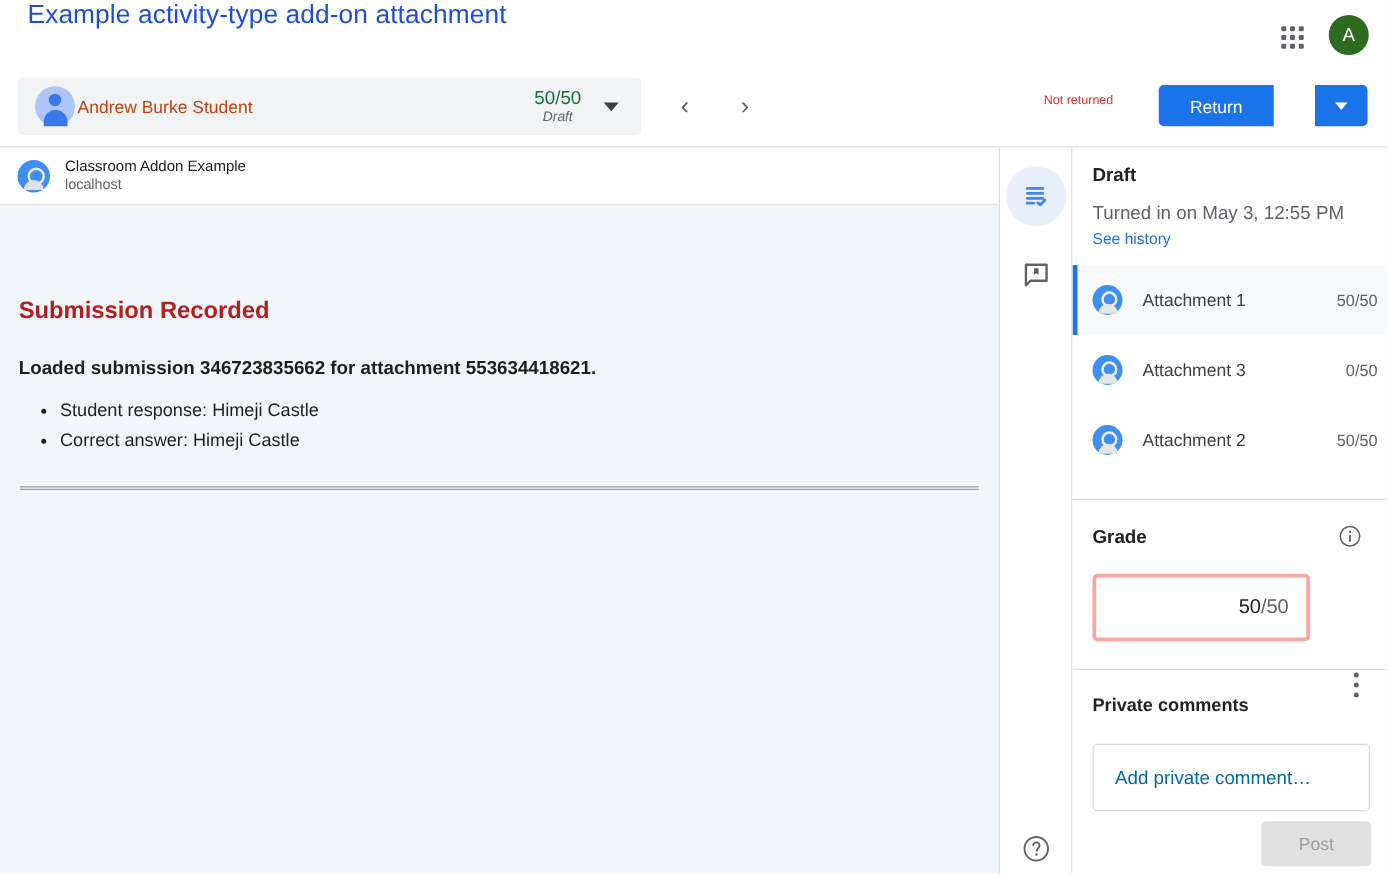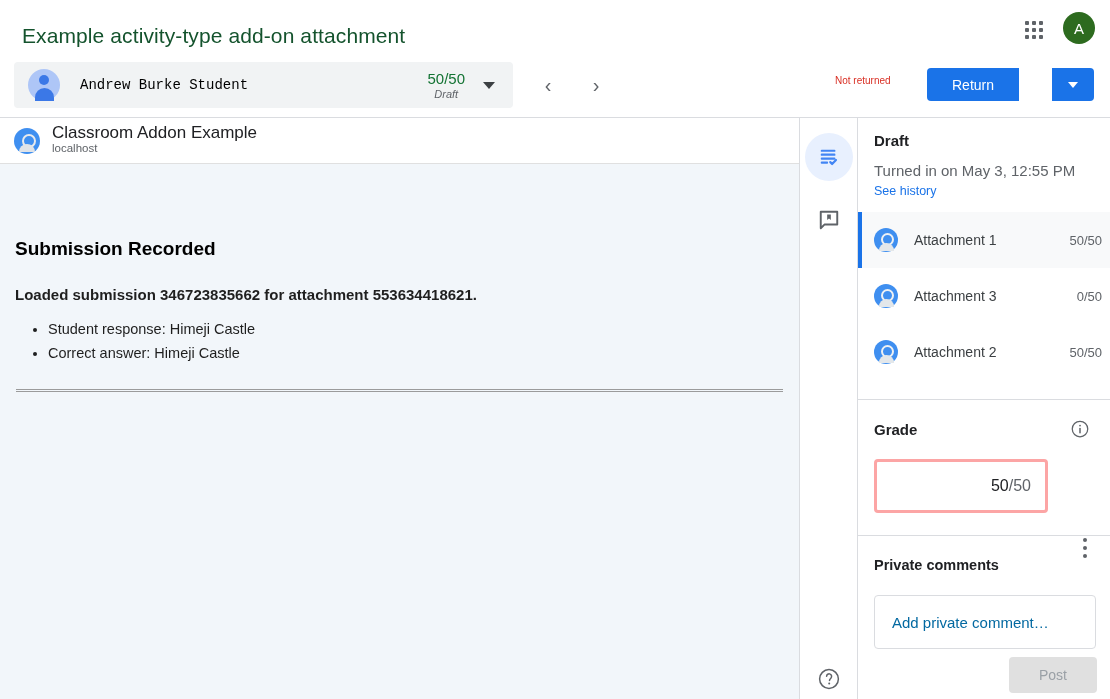--- a/index.html
+++ b/index.html
@@ -12,22 +12,22 @@
     -webkit-font-smoothing: antialiased;
   }
   .app { position: relative; width: 1110px; height: 699px; }
 
   
   .top-header {
     position: absolute; left: 0; top: 0; width: 1110px; height: 59px;
     background: #fff;
   }
   .page-title {
-    position: absolute; left: 22px; top: 24px;
-    font-size: 21px; color: #14532d; letter-spacing: .1px;
+    position: absolute; left: 22px; top: 0;
+    font-size: 21px; color: #1d4ed8; letter-spacing: .1px;
   }
   .apps-grid {
     position: absolute; left: 1018px; top: 14px;
     width: 32px; height: 32px;
     display: grid; grid-template-columns: repeat(3, 1fr);
     grid-template-rows: repeat(3, 1fr);
     padding: 7px; gap: 2px; border-radius: 50%; cursor: pointer;
   }
   .apps-grid i {
     width: 4px; height: 4px; background: #5f6368; border-radius: 1px;
@@ -60,21 +60,21 @@
   }
   .student-avatar::before {
     content: ""; position: absolute; left: 11px; top: 6px;
     width: 10px; height: 10px; border-radius: 50%; background: #3b78e7;
   }
   .student-avatar::after {
     content: ""; position: absolute; left: 6.5px; top: 19px;
     width: 19px; height: 13px; border-radius: 10px 10px 0 0; background: #3b78e7;
   }
   .student-name {
-    margin-left: 20px; font-size: 14px; color: #000000; flex: 1; font-family: Liberation Mono, monospace;
+    margin-left: 2px; font-size: 14px; color: #c2410c; flex: 1;
   }
   .grade-pill { text-align: center; margin-right: 4px; }
   .grade-pill .score { font-size: 15px; color: #137333; font-weight: 500; line-height: 17px; }
   .grade-pill .state { font-size: 11px; color: #5f6368; font-style: italic; line-height: 14px; }
   .caret-down {
     width: 0; height: 0; margin: 0 18px 0 14px;
     border-left: 6px solid transparent; border-right: 6px solid transparent;
     border-top: 7px solid #3c4043;
   }
   .nav-arrow {
@@ -122,25 +122,25 @@
   .addon-icon::before {
     content: ""; position: absolute; left: 8px; top: 6px;
     width: 10px; height: 10px; border-radius: 50%;
     border: 2.5px solid #e8eaed; background: #3f8ff0;
   }
   .addon-icon::after {
     content: ""; position: absolute; left: 5px; top: 16px;
     width: 16px; height: 8px; border-radius: 8px 8px 0 0; background: #dfe3e8;
   }
   .iframe-bar-text { margin-left: 12px; }
-  .iframe-title { font-size: 17px; color: #202124; font-weight: 500; line-height: 16px; }
+  .iframe-title { font-size: 12px; color: #202124; font-weight: 500; line-height: 16px; }
   .iframe-host { font-size: 11.5px; color: #5f6368; line-height: 15px; }
   .iframe-body { padding: 0 8px; }
   .iframe-body h1 {
-    font-size: 19px; color: #000000; margin: 74px 0 0 7px; font-weight: bold;
+    font-size: 19px; color: #b91c1c; margin: 74px 0 0 7px; font-weight: bold;
   }
   .iframe-body .lead {
     font-size: 15px; color: #1f1f1f; margin: 26px 0 0 7px; font-weight: bold;
   }
   .iframe-body ul { margin: 14px 0 0 0; padding-left: 40px; }
   .iframe-body li { font-size: 14.5px; color: #1f1f1f; line-height: 24px; }
   .iframe-body hr {
     margin: 24px 8px 0 8px; border: 0; border-top: 1px solid #9b9b9b;
     border-bottom: 1px solid #9b9b9b; height: 3px; background: transparent;
   }

